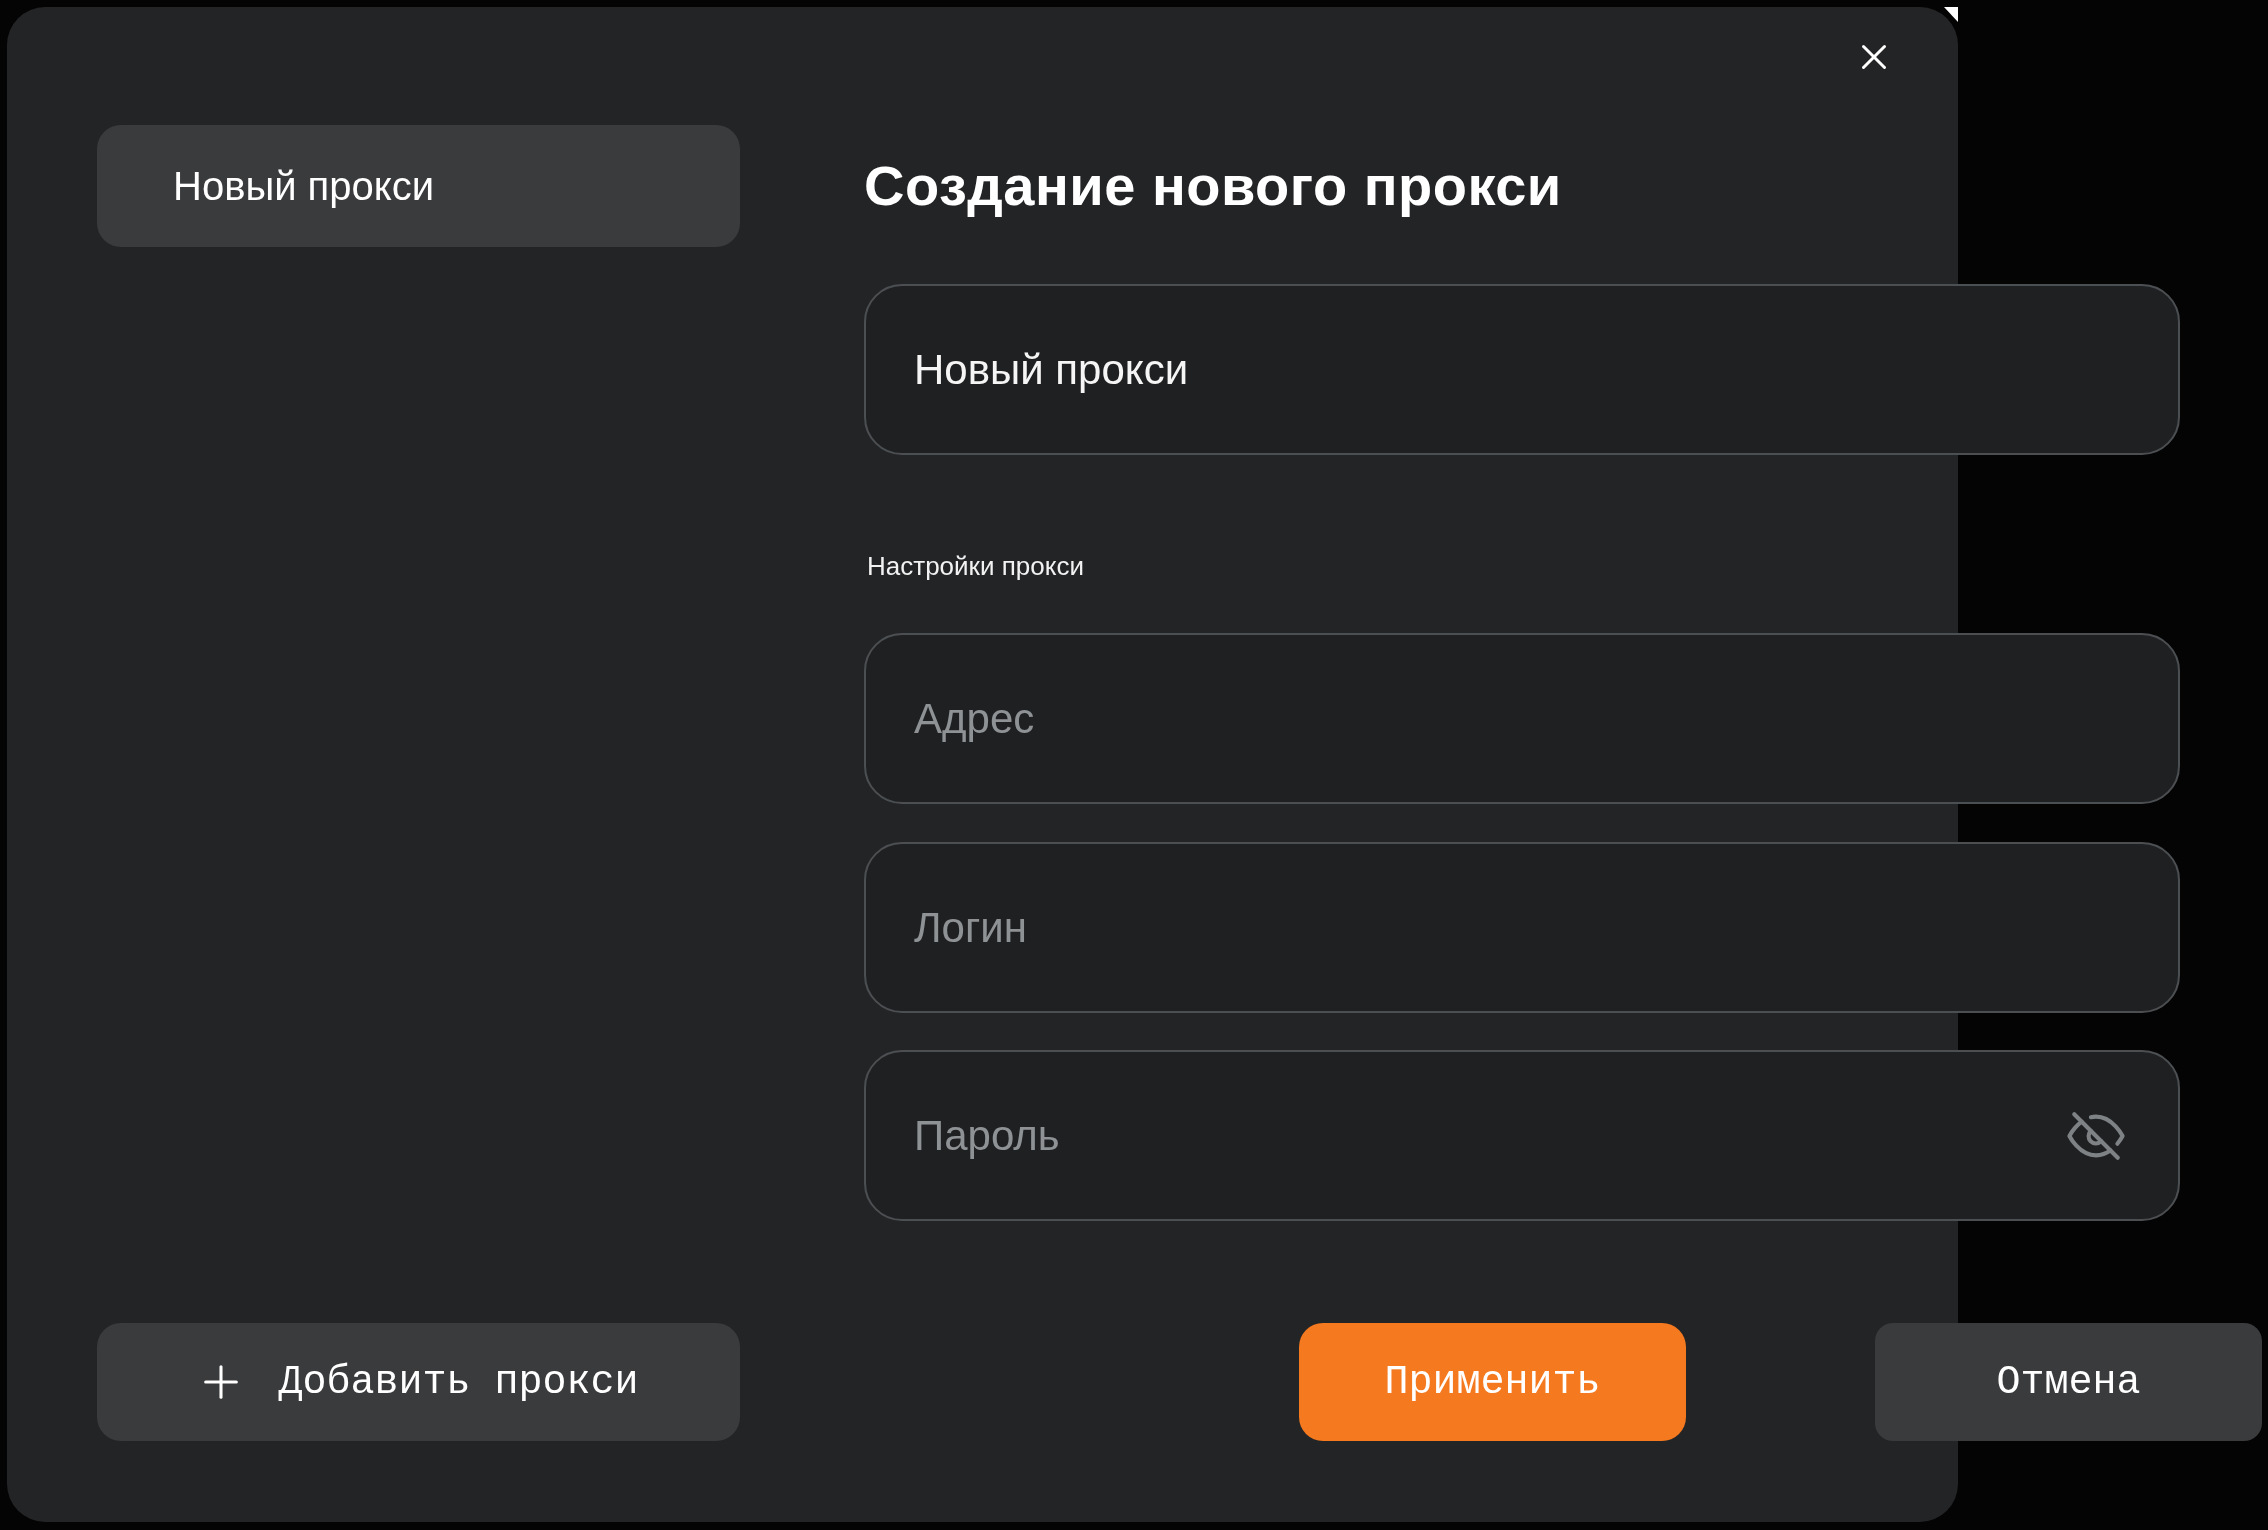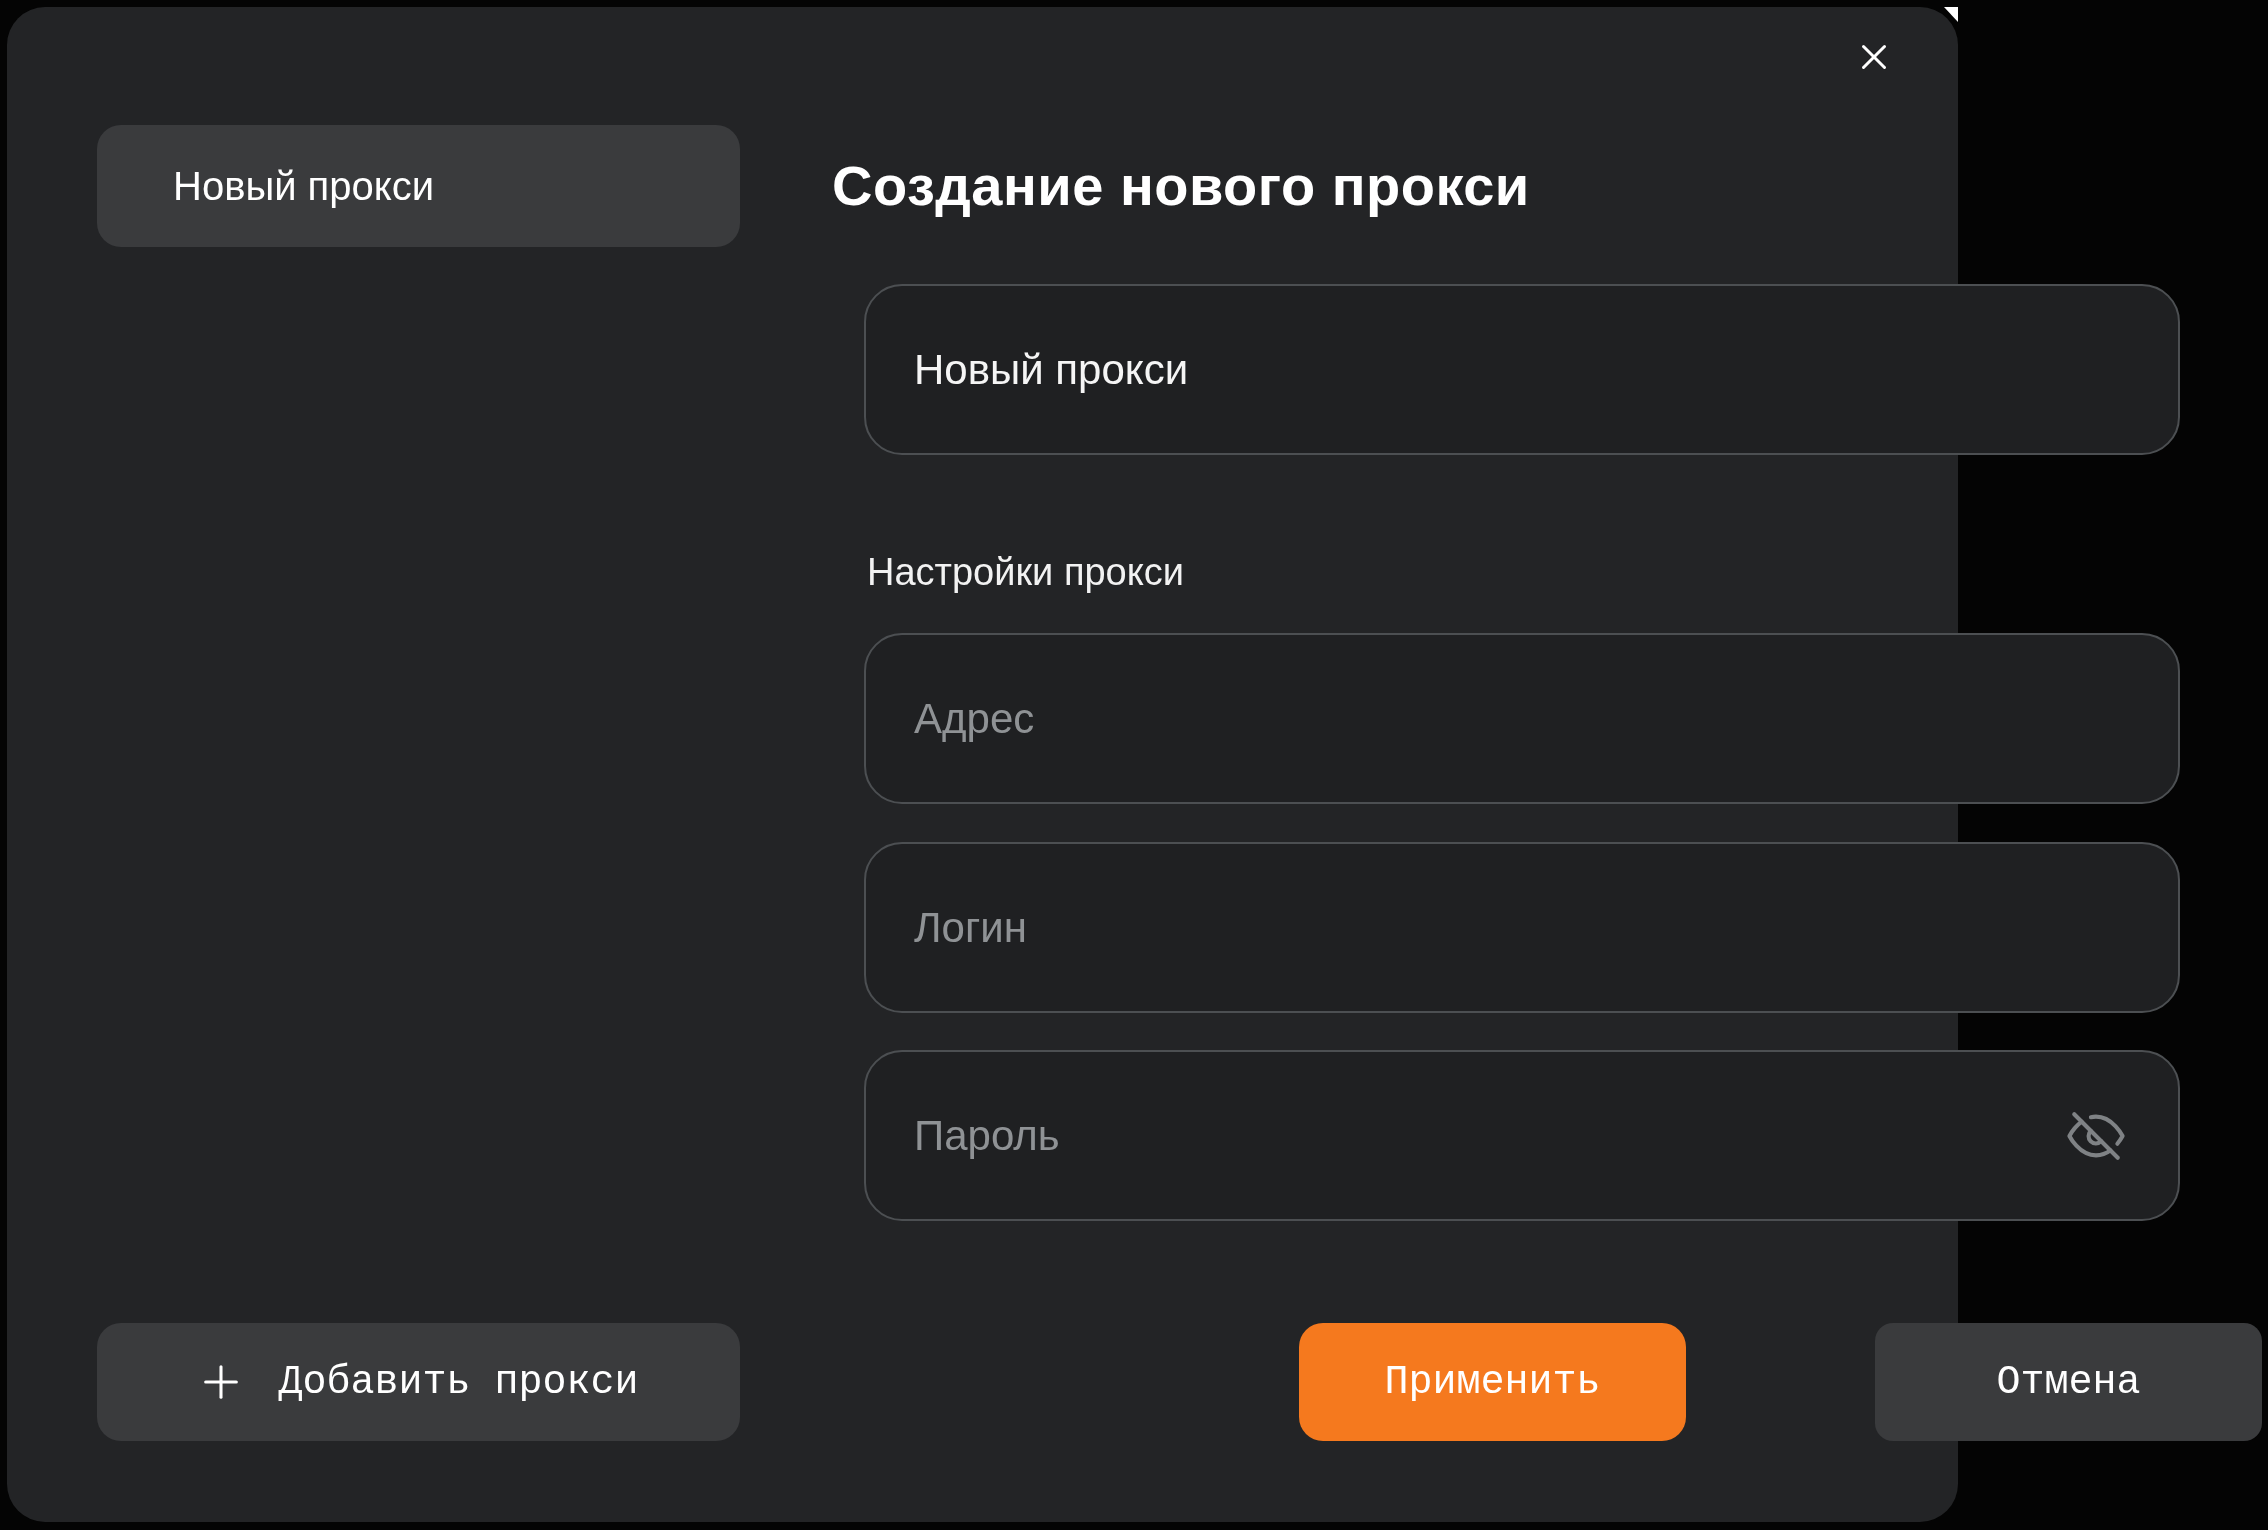--- a/index.html
+++ b/index.html
@@ -14,33 +14,33 @@
   .close-btn svg{display:block;}
   
   .cursor-artifact{position:absolute;top:0;right:0;width:14px;height:15px;background:#ffffff;
     clip-path:polygon(0 0,100% 0,100% 100%);}
   
   .sidebar-item{position:absolute;left:90px;top:118px;width:643px;height:122px;
     background:#3a3b3d;border-radius:24px;display:flex;align-items:center;
     padding-left:76px;cursor:pointer;}
   .sidebar-item .label{color:#ffffff;font-size:40px;}
   
-  .main-title{position:absolute;left:825px;top:146px;width:1320px;color:#ffffff;
+  .main-title{position:absolute;left:857px;top:146px;width:1320px;color:#ffffff;
     font-size:56px;font-weight:700;letter-spacing:.5px;}
   .field{position:absolute;left:857px;width:1316px;height:171px;
     border:2px solid #4c4f52;border-radius:38px;background:#1f2022;}
   .field input{position:absolute;inset:0;width:100%;height:100%;background:transparent;border:none;
     outline:none;color:#f5f5f5;font-family:"Liberation Sans", sans-serif;font-size:42px;
     padding:0 140px 0 48px;border-radius:38px;}
   .field input::placeholder{color:#8f9295;opacity:1;}
   .field-name{top:277px;}
   .field-address{top:626px;}
   .field-login{top:835px;}
   .field-password{top:1043px;}
-  .section-label{position:absolute;left:860px;top:544px;color:#f2f2f2;font-size:38px;}
+  .section-label{position:absolute;left:860px;top:544px;color:#f2f2f2;font-size:26px;}
   .eye-btn{position:absolute;right:46px;top:50%;transform:translateY(-50%);width:72px;height:72px;
     display:flex;align-items:center;justify-content:center;background:none;border:none;
     cursor:pointer;color:#7f8285;padding:0;}
   
   .btn{position:absolute;top:1316px;height:118px;border:none;border-radius:24px;
     display:flex;align-items:center;justify-content:center;cursor:pointer;
     font-family:Liberation Mono, monospace;font-size:40px;color:#ffffff;padding:0;}
   .btn-add{left:90px;width:643px;background:#3a3b3d;gap:34px;}
   .btn-add .plus{display:flex;align-items:center;color:#ffffff;}
   .btn-apply{left:1292px;width:387px;background:#f5791e;font-weight:500;}

